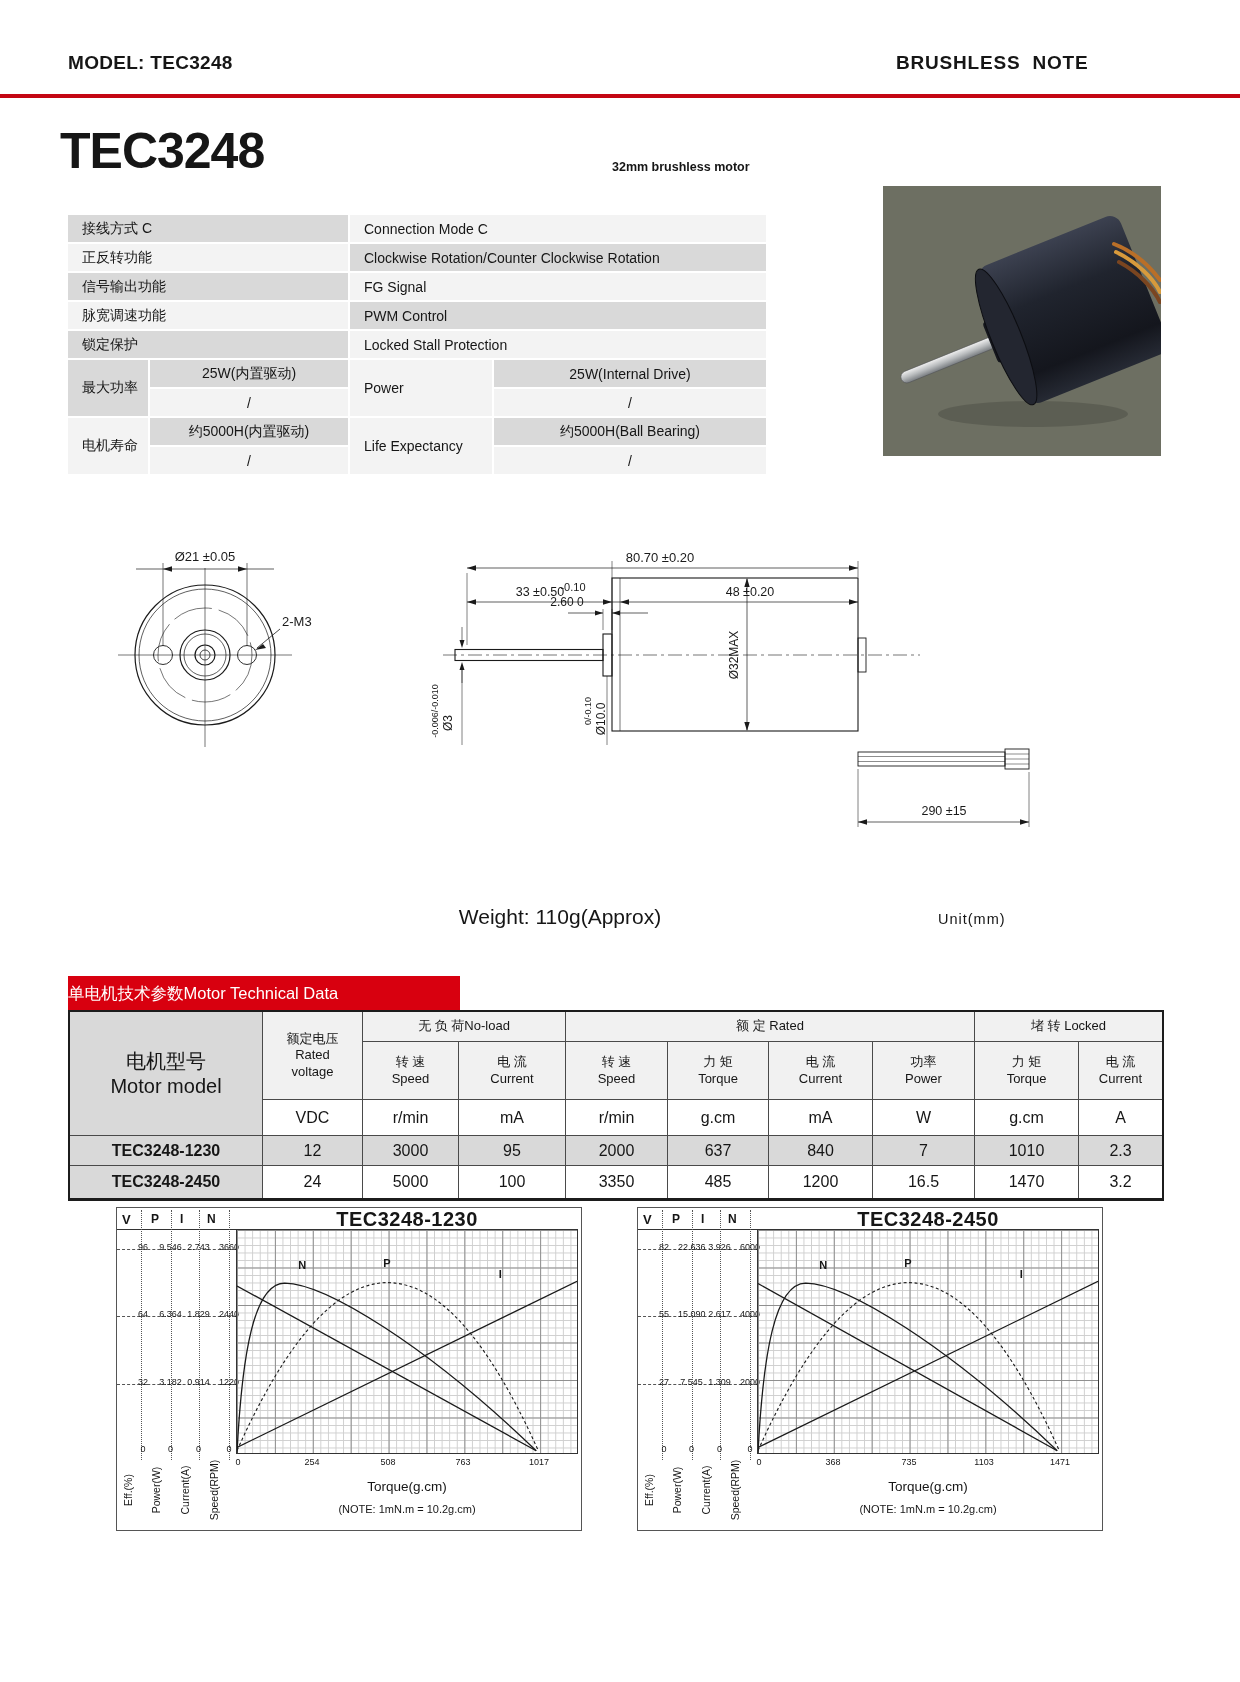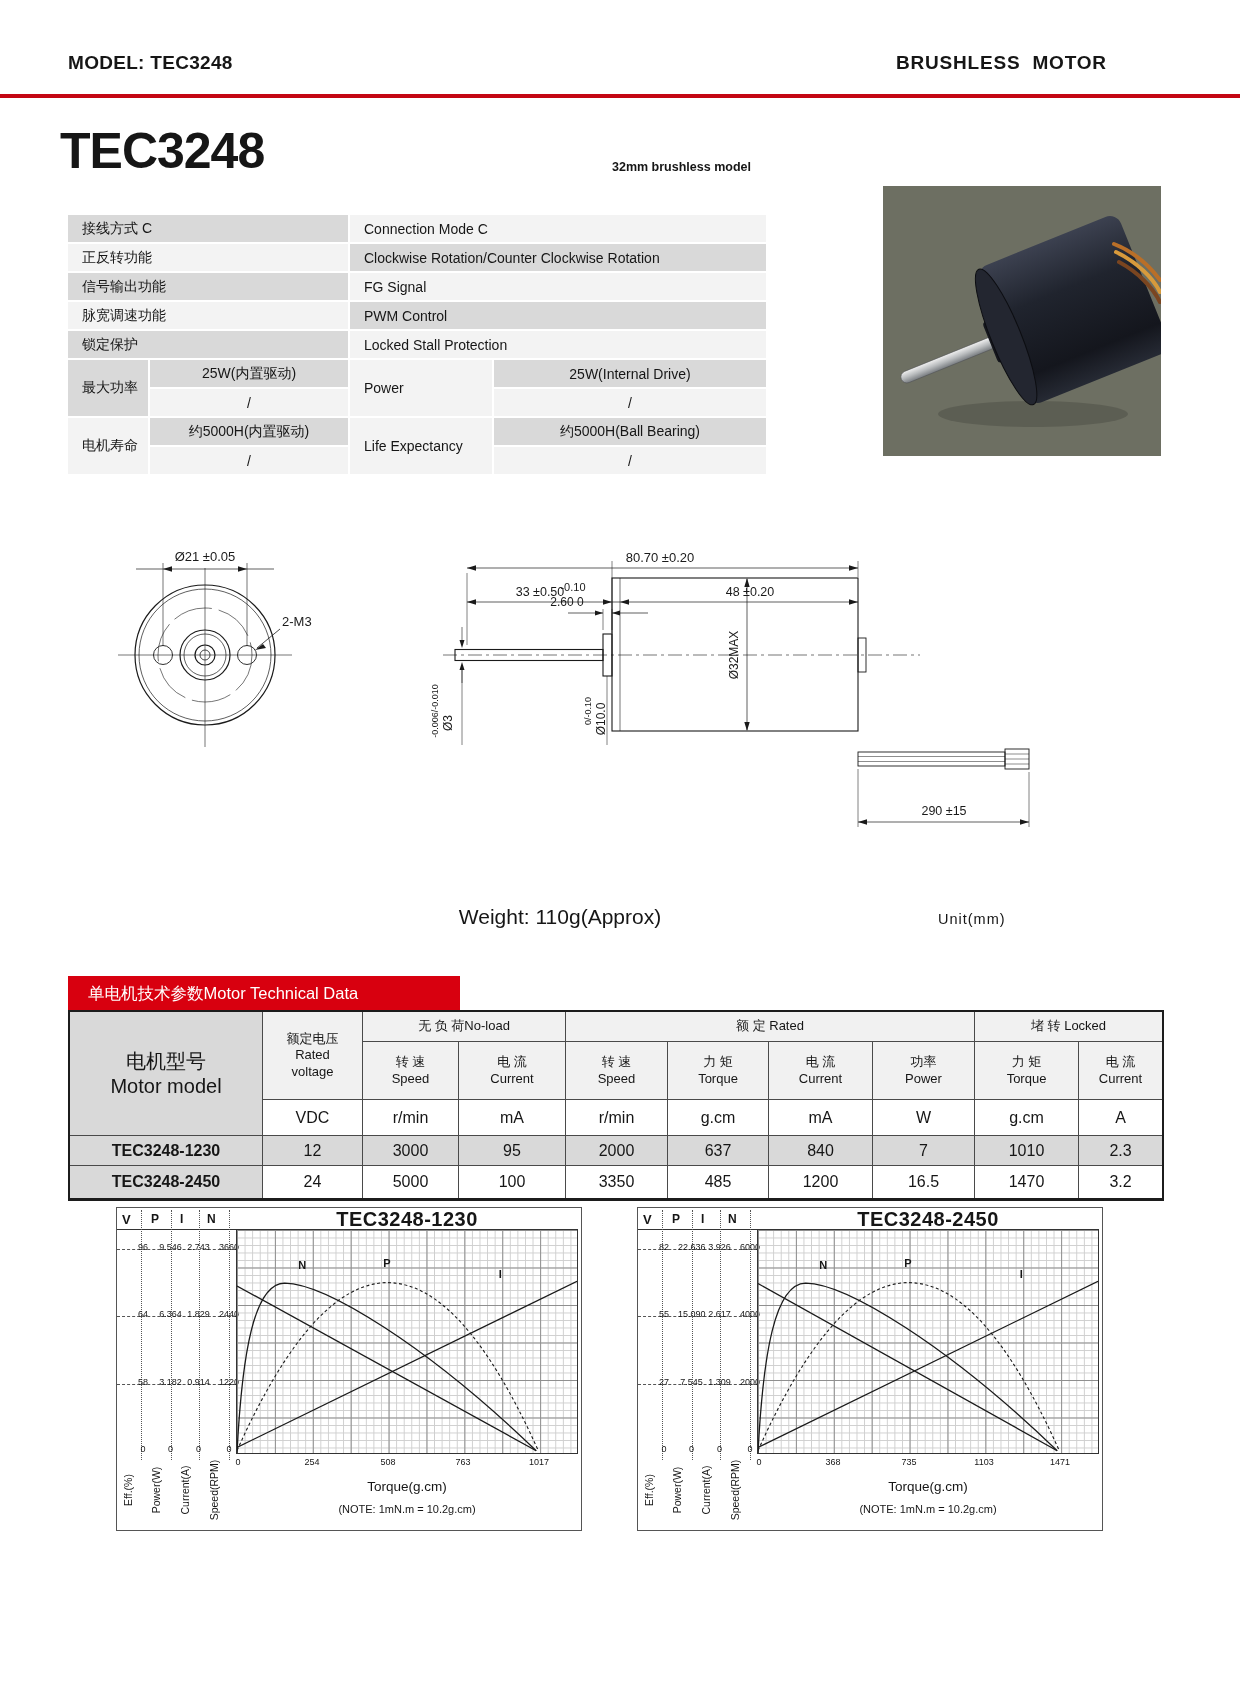--- a/index.html
+++ b/index.html
@@ -18,21 +18,21 @@
   .sc{display:flex;align-items:center;font-size:14px;padding-left:14px;box-sizing:border-box;}
   .sc.c{justify-content:center;padding-left:0;}
   .g{background:#d9d9d9;} .w{background:#f3f3f3;}
   
   .photo{left:883px;top:186px;width:278px;height:270px;}
   
   .weight{left:330px;top:905px;width:460px;text-align:center;font-size:21px;}
   .unitmm{left:938px;top:911px;font-size:14.5px;letter-spacing:1px;}
   
   .banner{left:68px;top:976px;width:392px;height:34px;background:#d8000f;color:#fff;
-          font-size:16.5px;line-height:34px;padding-left:20px;box-sizing:border-box;}
+          font-size:16.5px;line-height:34px;padding-left:0;box-sizing:border-box;}
   
   .tech{left:68px;top:1010px;width:1092px;display:grid;
         grid-template-columns:193px 100px 96px 107px 102px 101px 104px 102px 104px 83px;
         grid-template-rows:30px 58px 36px 30px 32px;
         border:2px solid #1c1c1c;border-bottom-width:3px;background:#fff;box-sizing:content-box;}
   .tc{border-right:1px solid #4a4a4a;border-bottom:1px solid #4a4a4a;display:flex;flex-direction:column;
       align-items:center;justify-content:center;text-align:center;font-size:13px;background:#f1f1f1;line-height:1.25;}
   .tc.lr{border-right:none;} .tc.lb{border-bottom:none;}
   .tc.dk{background:#d9d9d9;} .tc.wh{background:#fff;}
   .tc .u{font-size:16px;} .tc .big{font-size:20px;}
@@ -62,25 +62,25 @@
   .c-note{position:absolute;left:119px;top:295px;width:342px;text-align:center;font-size:11px;}
   svg text{font-family:"Liberation Sans",sans-serif;fill:#1a1a1a;}
   .dln{stroke:#1a1a1a;fill:none;}
 </style>
 </head>
 <body>
 
 <div class="page">
 
   <div class="abs hdr-model">MODEL: TEC3248</div>
-  <div class="abs hdr-brand">BRUSHLESS MOTOR</div>
+  <div class="abs hdr-brand">BRUSHLESS NOTE</div>
   <div class="abs red-rule"></div>
 
   <div class="abs big-title">TEC3248</div>
-  <div class="abs subtitle">32mm brushless model</div>
+  <div class="abs subtitle">32mm brushless motor</div>
 
   <div class="abs photo">
     <svg width="278" height="270" viewBox="0 0 278 270">
       <defs>
         <linearGradient id="bodyGrad" x1="0" y1="0" x2="0" y2="1">
           <stop offset="0" stop-color="#3c4150"></stop>
             <stop offset="0.35" stop-color="#20242e"></stop>
           <stop offset="0.8" stop-color="#14161d"></stop>
             <stop offset="1" stop-color="#262a34"></stop>
         </linearGradient>
@@ -383,21 +383,21 @@
     <div class="c-dash" style="top:108px;"></div>
     <div class="c-dash" style="top:176px;"></div>
     <span class="c-num gv" style="top:34px;">96</span>
     <span class="c-num gp" style="top:34px;">9.546</span>
     <span class="c-num gi" style="top:34px;">2.743</span>
     <span class="c-num gn" style="top:34px;">3660</span>
     <span class="c-num gv" style="top:101px;">64</span>
     <span class="c-num gp" style="top:101px;">6.364</span>
     <span class="c-num gi" style="top:101px;">1.829</span>
     <span class="c-num gn" style="top:101px;">2440</span>
-    <span class="c-num gv" style="top:169px;">58</span>
+    <span class="c-num gv" style="top:169px;">32</span>
     <span class="c-num gp" style="top:169px;">3.182</span>
     <span class="c-num gi" style="top:169px;">0.914</span>
     <span class="c-num gn" style="top:169px;">1220</span>
     <span class="c-num gv" style="top:236px;">0</span>
     <span class="c-num gp" style="top:236px;">0</span>
     <span class="c-num gi" style="top:236px;">0</span>
     <span class="c-num gn" style="top:236px;">0</span>
     <div class="plot">
       <svg viewBox="0 0 100 100" preserveAspectRatio="none">
         <path d="M0,25.1 L88,99" stroke="#1a1a1a" stroke-width="1.3" fill="none" vector-effect="non-scaling-stroke"></path>

